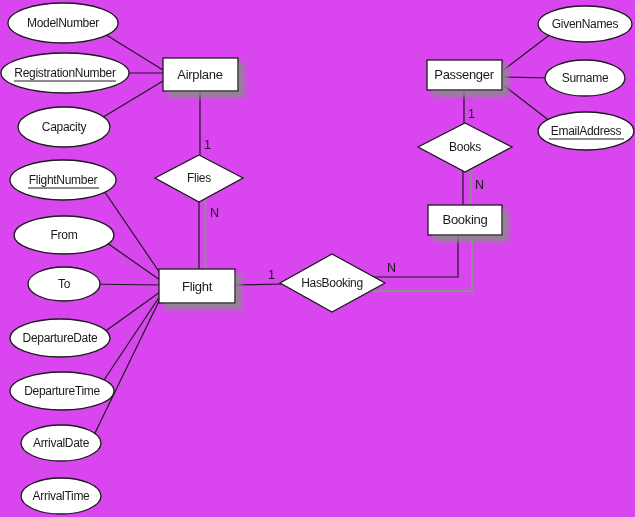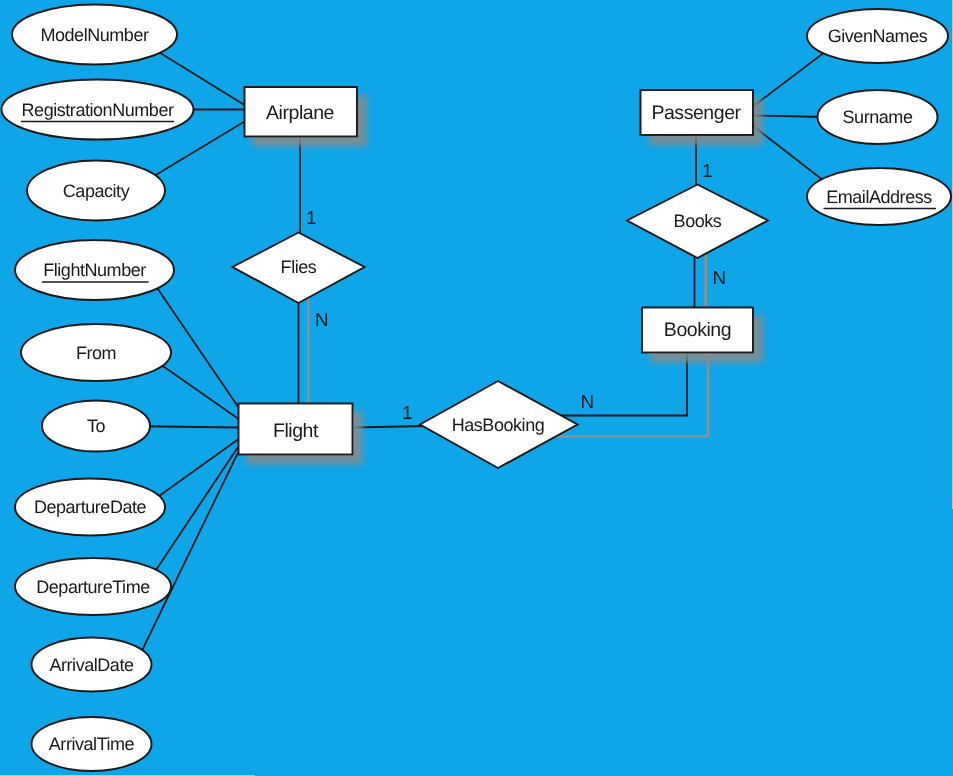--- a/index.html
+++ b/index.html
@@ -4,21 +4,21 @@
 <style>
   html, body {
     margin: 0;
     padding: 0;
     background: #ffffff;
   }
   .stage {
     width: 635px;
     height: 517px;
     position: relative;
-    background: #0ea5e9;
+    background: #d946ef;
     overflow: hidden;
   }
   svg text {
     font-family: "Liberation Sans", "DejaVu Sans", sans-serif;
     fill: #1a1a1a;
     letter-spacing: -0.3px;
   }
   .attr-label { font-size: 12px; }
   .entity-label { font-size: 13px; }
   .rel-label { font-size: 12px; }

